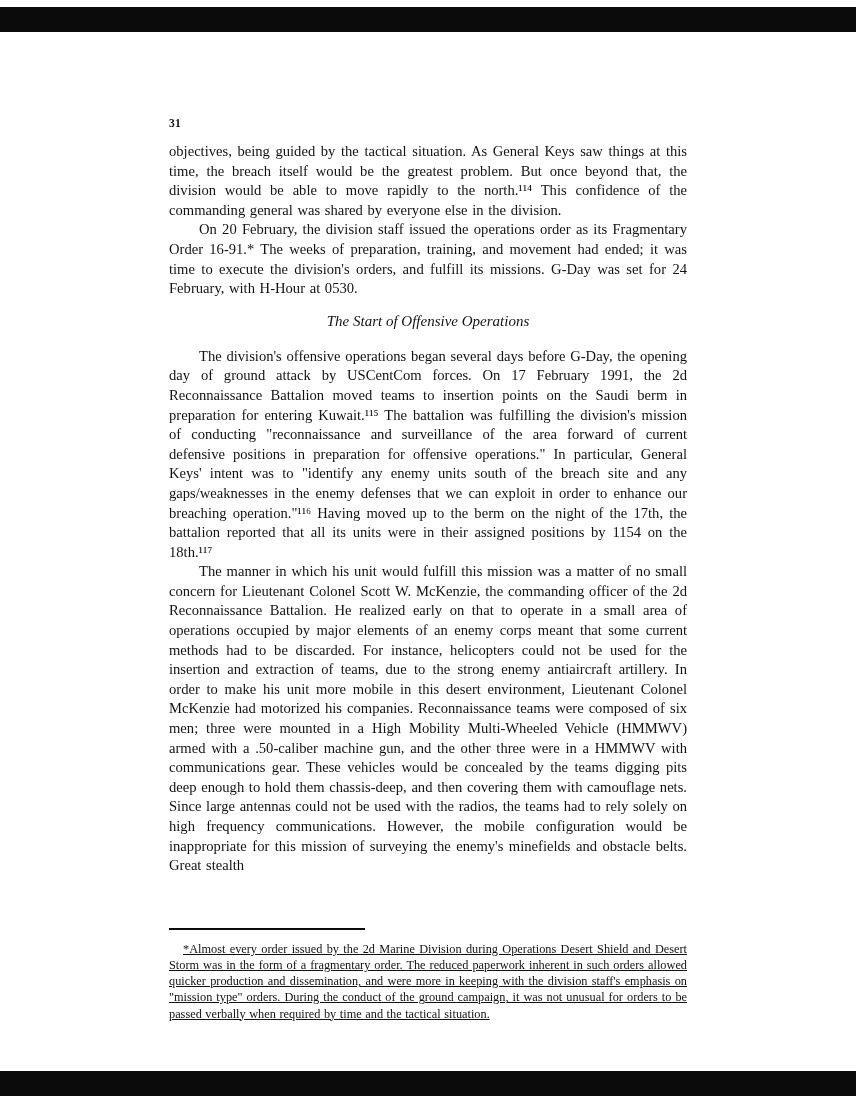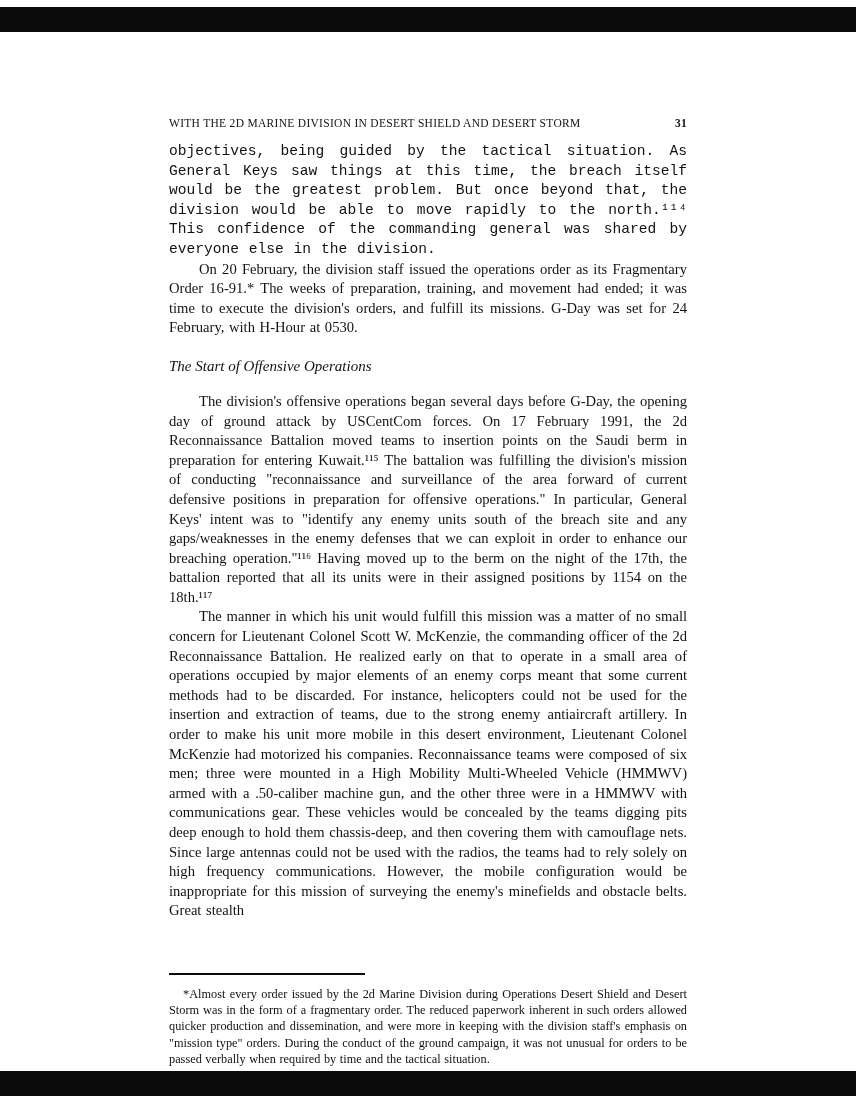--- a/index.html
+++ b/index.html
@@ -40,32 +40,33 @@
   .running-header .header-title { font-weight: 400; }
   .running-header .page-number { font-weight: 700; }
 
   .body-para {
     font-size: 14.6px;
     line-height: 19.6px;
     text-align: justify;
     text-indent: 30px;
     word-spacing: 1px;
   }
-  .body-para.no-indent { text-indent: 0; font-family: Liberation Mono, monospace; }
+  .body-para.no-indent { text-indent: 0; }
 
   .section-heading {
     font-size: 15px;
     font-weight: 400;
     font-style: italic;
-    text-align: left;
-    margin: 20px 0 17px 0;
+    text-align: center;
+    margin: 14px 0 17px 0;
   }
 
   .footnote-block {
     margin-top: 52px;
+    text-decoration: underline;
   }
   .footnote-rule {
     width: 196px;
     border-top: 2px solid #0b0b0b;
     margin-bottom: 11px;
   }
   .footnote-text {
     font-size: 12.3px;
     line-height: 16.2px;
     text-align: justify;
@@ -74,21 +75,20 @@
   }
 </style>
 </head>
 <body>
 
 <div class="scan-bar top"></div>
 
 <div class="page-content">
 
   <div class="running-header">
-    <span class="header-title">WITH THE 2D MARINE DIVISION IN DESERT SHIELD AND DESERT STORM</span>
     <span class="page-number">31</span>
   </div>
 
   <p class="body-para no-indent">objectives, being guided by the tactical situation. As General Keys saw things at this time, the breach itself would be the greatest problem. But once beyond that, the division would be able to move rapidly to the north.¹¹⁴ This confidence of the commanding general was shared by everyone else in the division.</p>
 
   <p class="body-para">On 20 February, the division staff issued the operations order as its Fragmentary Order 16-91.* The weeks of preparation, training, and movement had ended; it was time to execute the division's orders, and fulfill its missions. G-Day was set for 24 February, with H-Hour at 0530.</p>
 
   <h2 class="section-heading">The Start of Offensive Operations</h2>
 
   <p class="body-para">The division's offensive operations began several days before G-Day, the opening day of ground attack by USCentCom forces. On 17 February 1991, the 2d Reconnaissance Battalion moved teams to insertion points on the Saudi berm in preparation for entering Kuwait.¹¹⁵ The battalion was fulfilling the division's mission of conducting "reconnaissance and surveillance of the area forward of current defensive positions in preparation for offensive operations." In particular, General Keys' intent was to "identify any enemy units south of the breach site and any gaps/weaknesses in the enemy defenses that we can exploit in order to enhance our breaching operation."¹¹⁶ Having moved up to the berm on the night of the 17th, the battalion reported that all its units were in their assigned positions by 1154 on the 18th.¹¹⁷</p>

